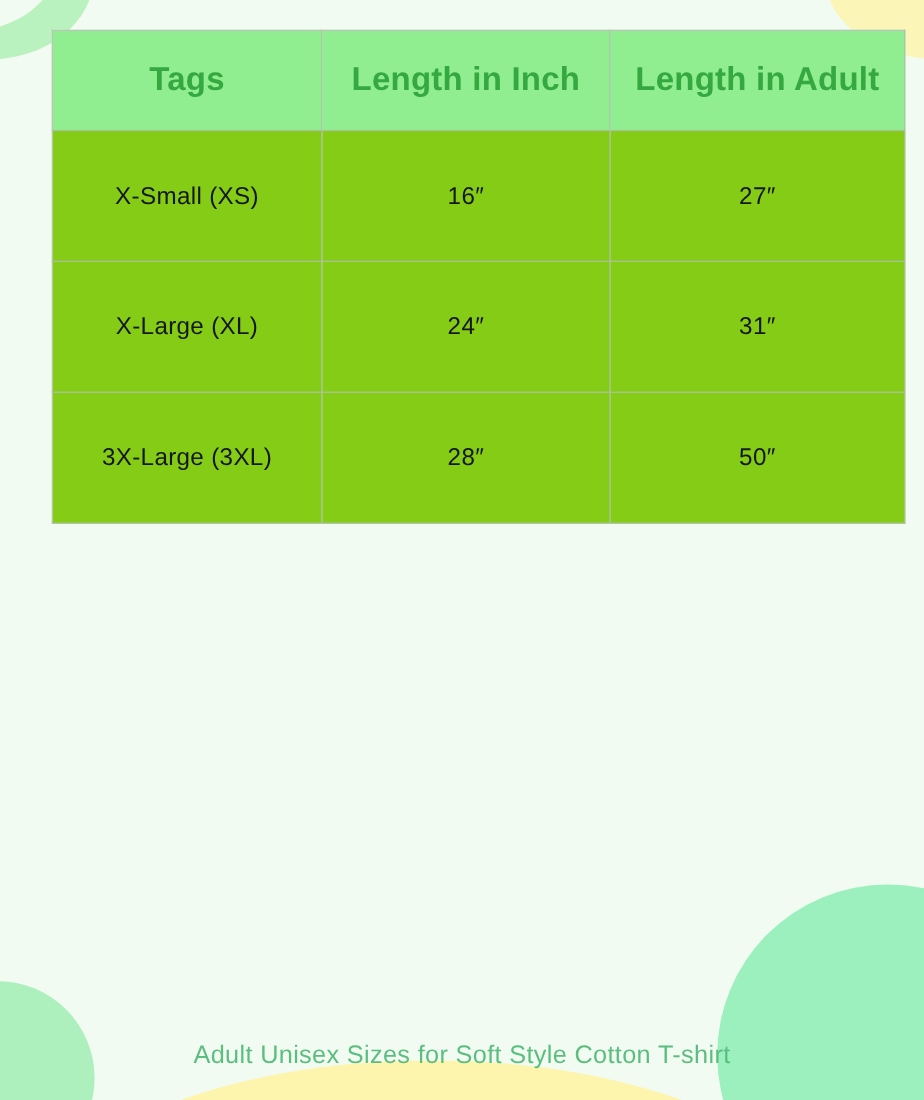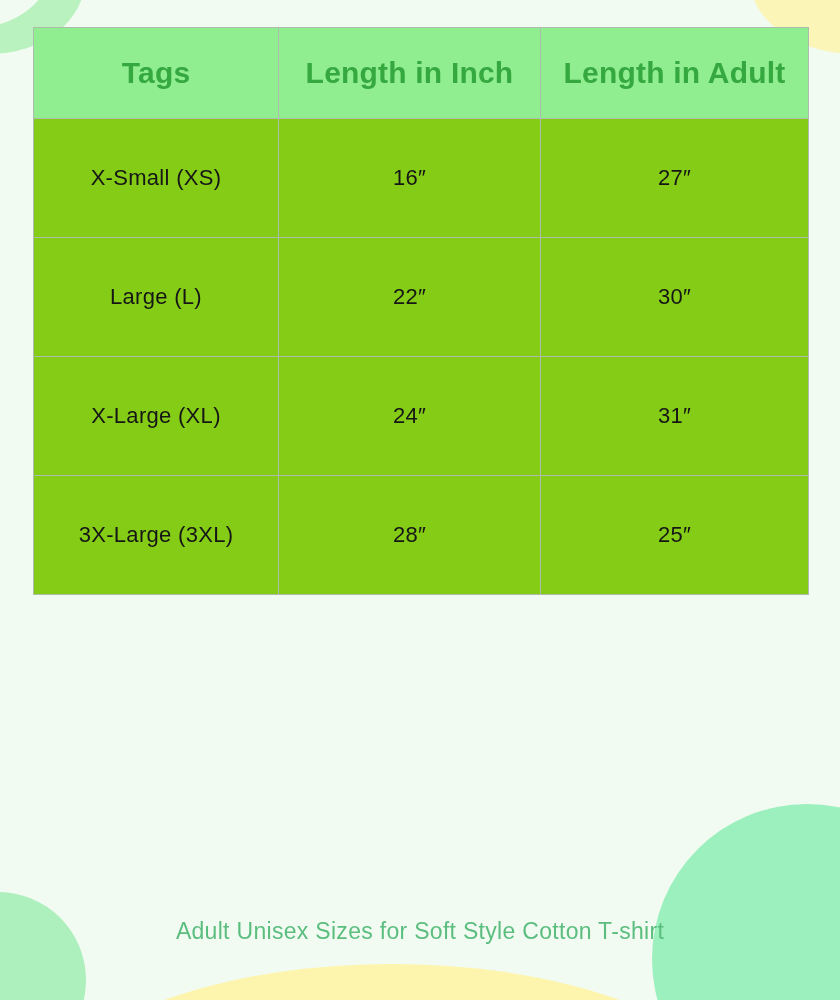--- a/index.html
+++ b/index.html
@@ -71,21 +71,21 @@
   }
 
   
   .sheet {
     position: absolute;
     inset: 0;
     z-index: 1;
   }
   .size-table {
     position: absolute;
-    left: 33px;
+    left: 47px;
     top: 27px;
     width: 775px;
     border-collapse: collapse;
     table-layout: fixed;
     background: #f2fbf2;
   }
   .size-table th,
   .size-table td {
     border: 1px solid #aebcae;
     text-align: center;
@@ -117,21 +117,21 @@
   }
   .cell-num {
     letter-spacing: 0.3px;
   }
 
   
   .caption {
     position: absolute;
     left: 0;
     right: 0;
-    top: 918px;
+    top: 945px;
     text-align: center;
     color: #5bbe7f;
     font-size: 23px;
     font-weight: normal;
     letter-spacing: 0.3px;
     z-index: 2;
   }
 </style>
 </head>
 <body>
@@ -159,31 +159,26 @@
         <th>Length in Adult</th>
       </tr>
     </thead>
     <tbody>
       <tr>
         <td class="cell-tag">X-Small (XS)</td>
         <td class="cell-num">16″</td>
         <td class="cell-num">27″</td>
       </tr>
       <tr>
-        <td class="cell-tag">Large (L)</td>
-        <td class="cell-num">22″</td>
-        <td class="cell-num">30″</td>
-      </tr>
-      <tr>
         <td class="cell-tag">X-Large (XL)</td>
         <td class="cell-num">24″</td>
         <td class="cell-num">31″</td>
       </tr>
       <tr>
         <td class="cell-tag">3X-Large (3XL)</td>
         <td class="cell-num">28″</td>
-        <td class="cell-num">25″</td>
+        <td class="cell-num">50″</td>
       </tr>
     </tbody>
   </table>
 
   <div class="caption">Adult Unisex Sizes for Soft Style Cotton T-shirt</div>
 </div>
 
 </body></html>

